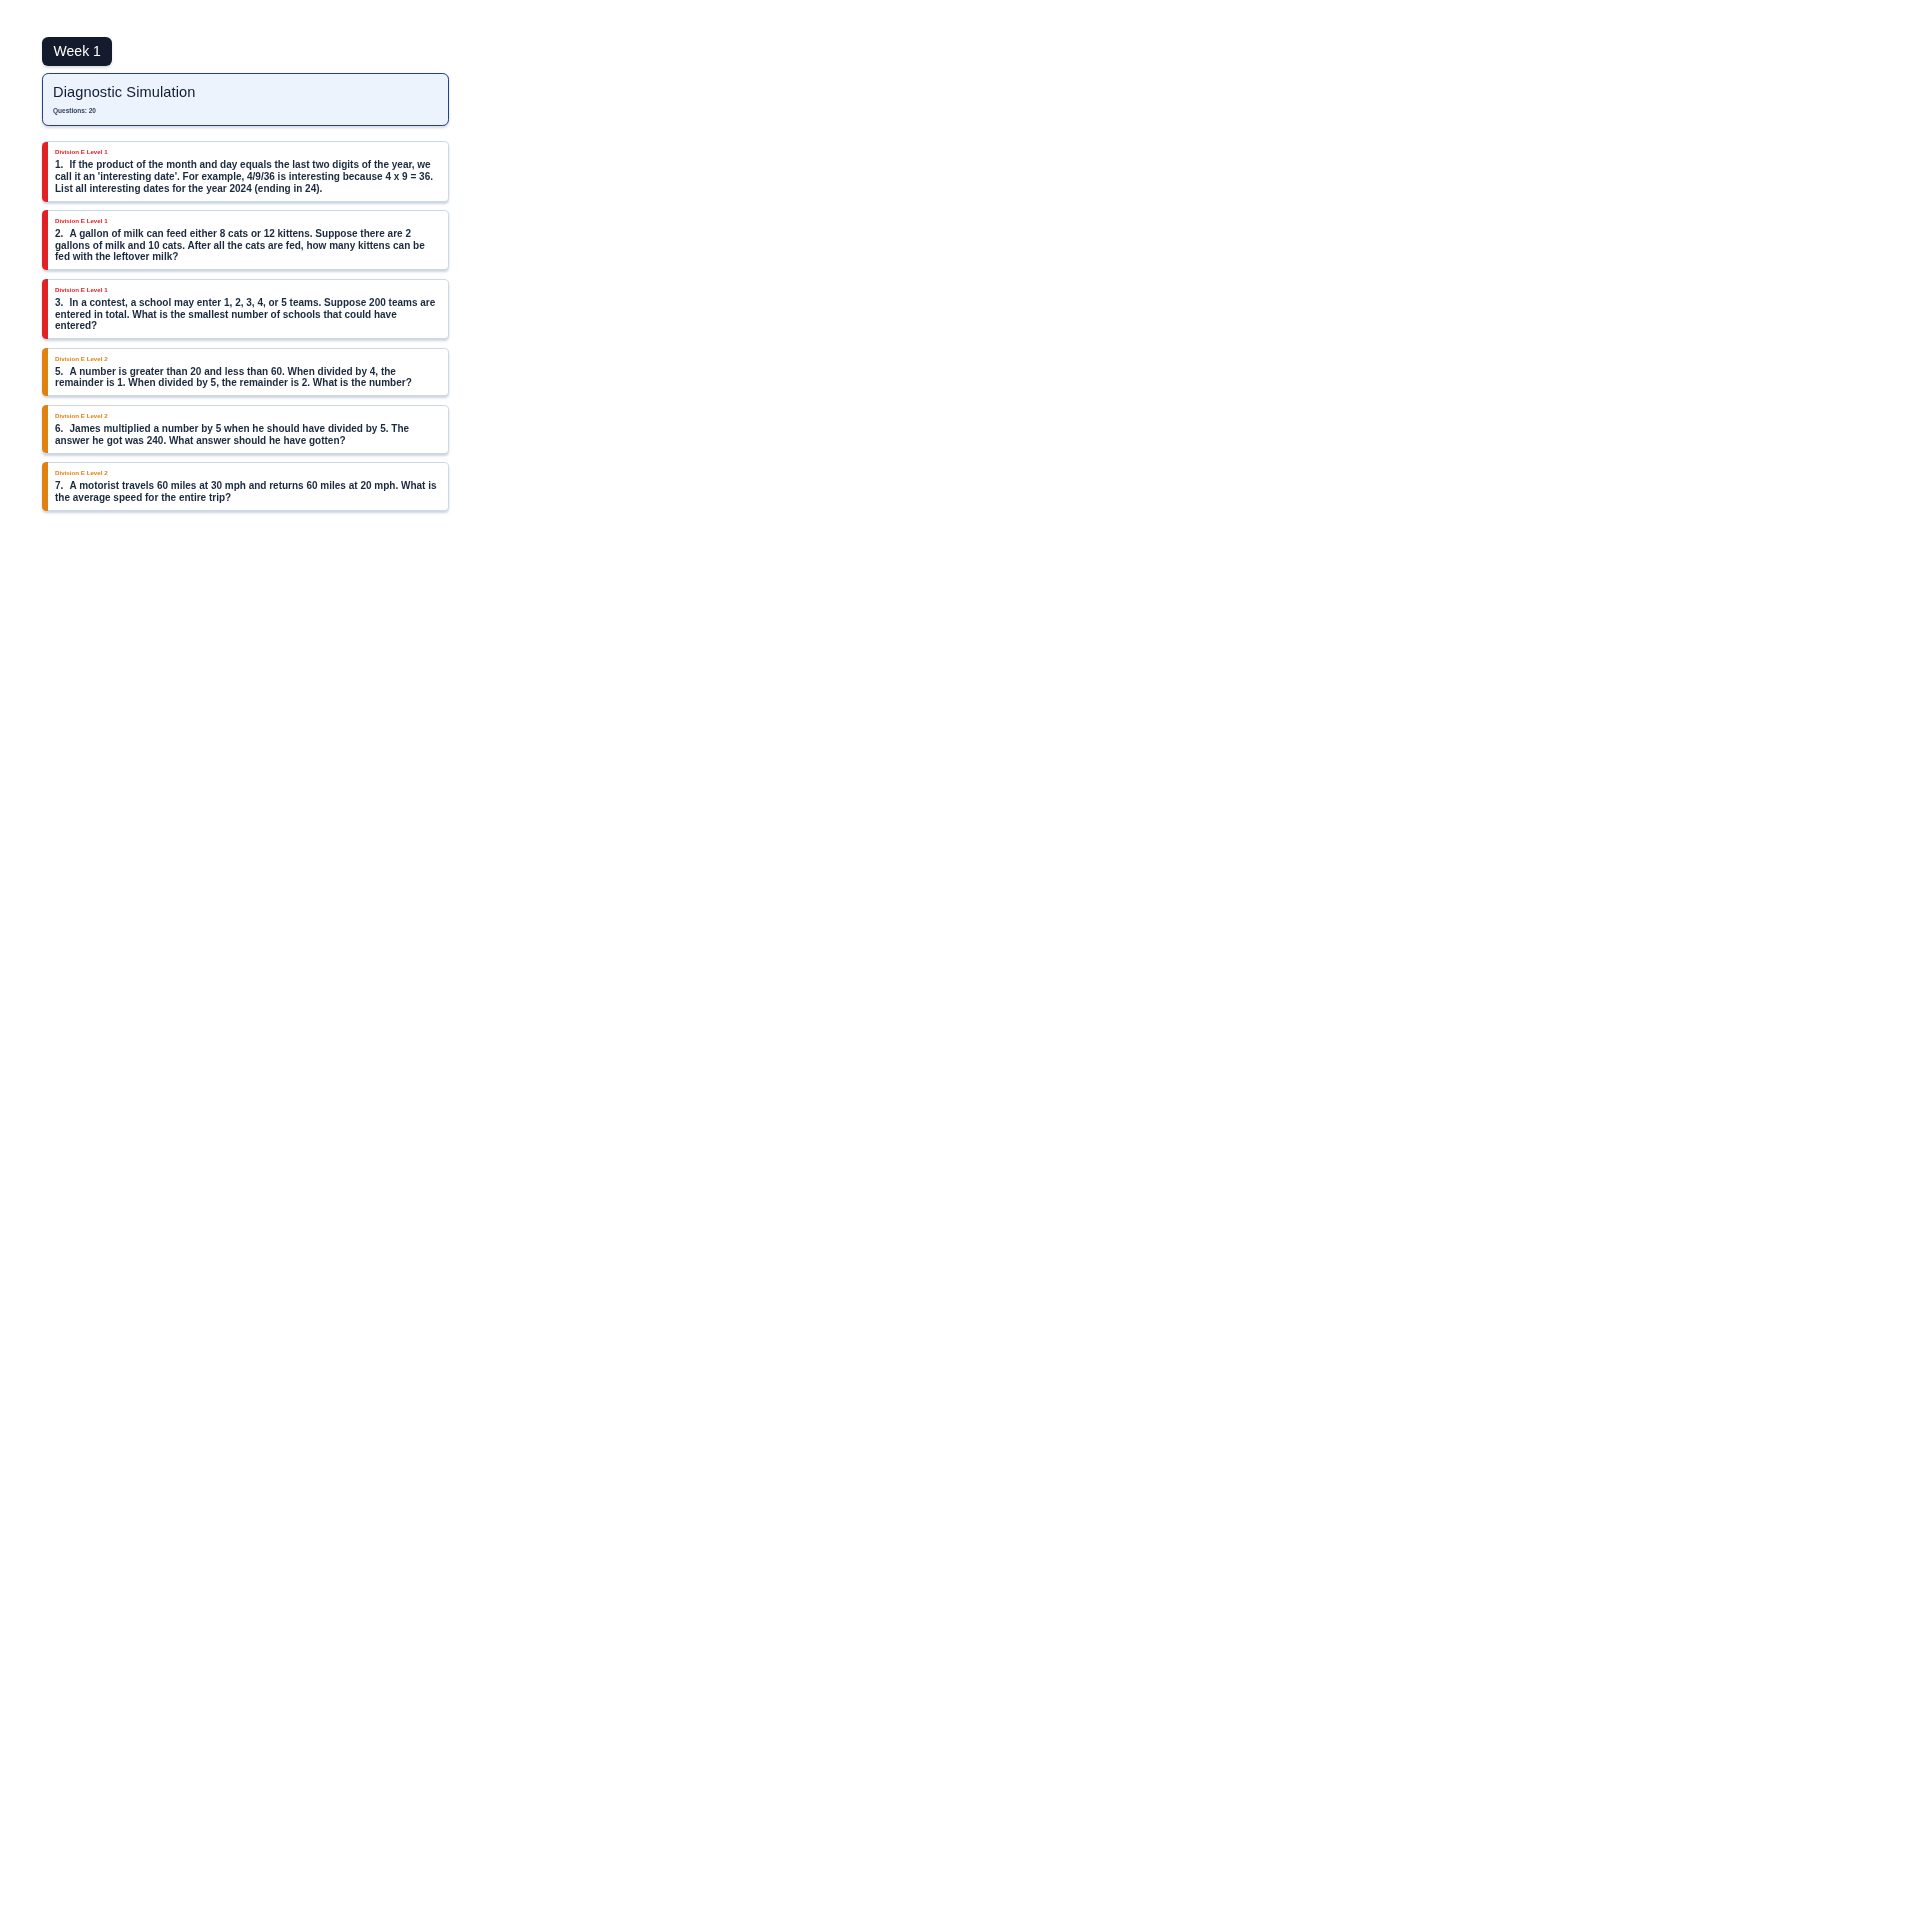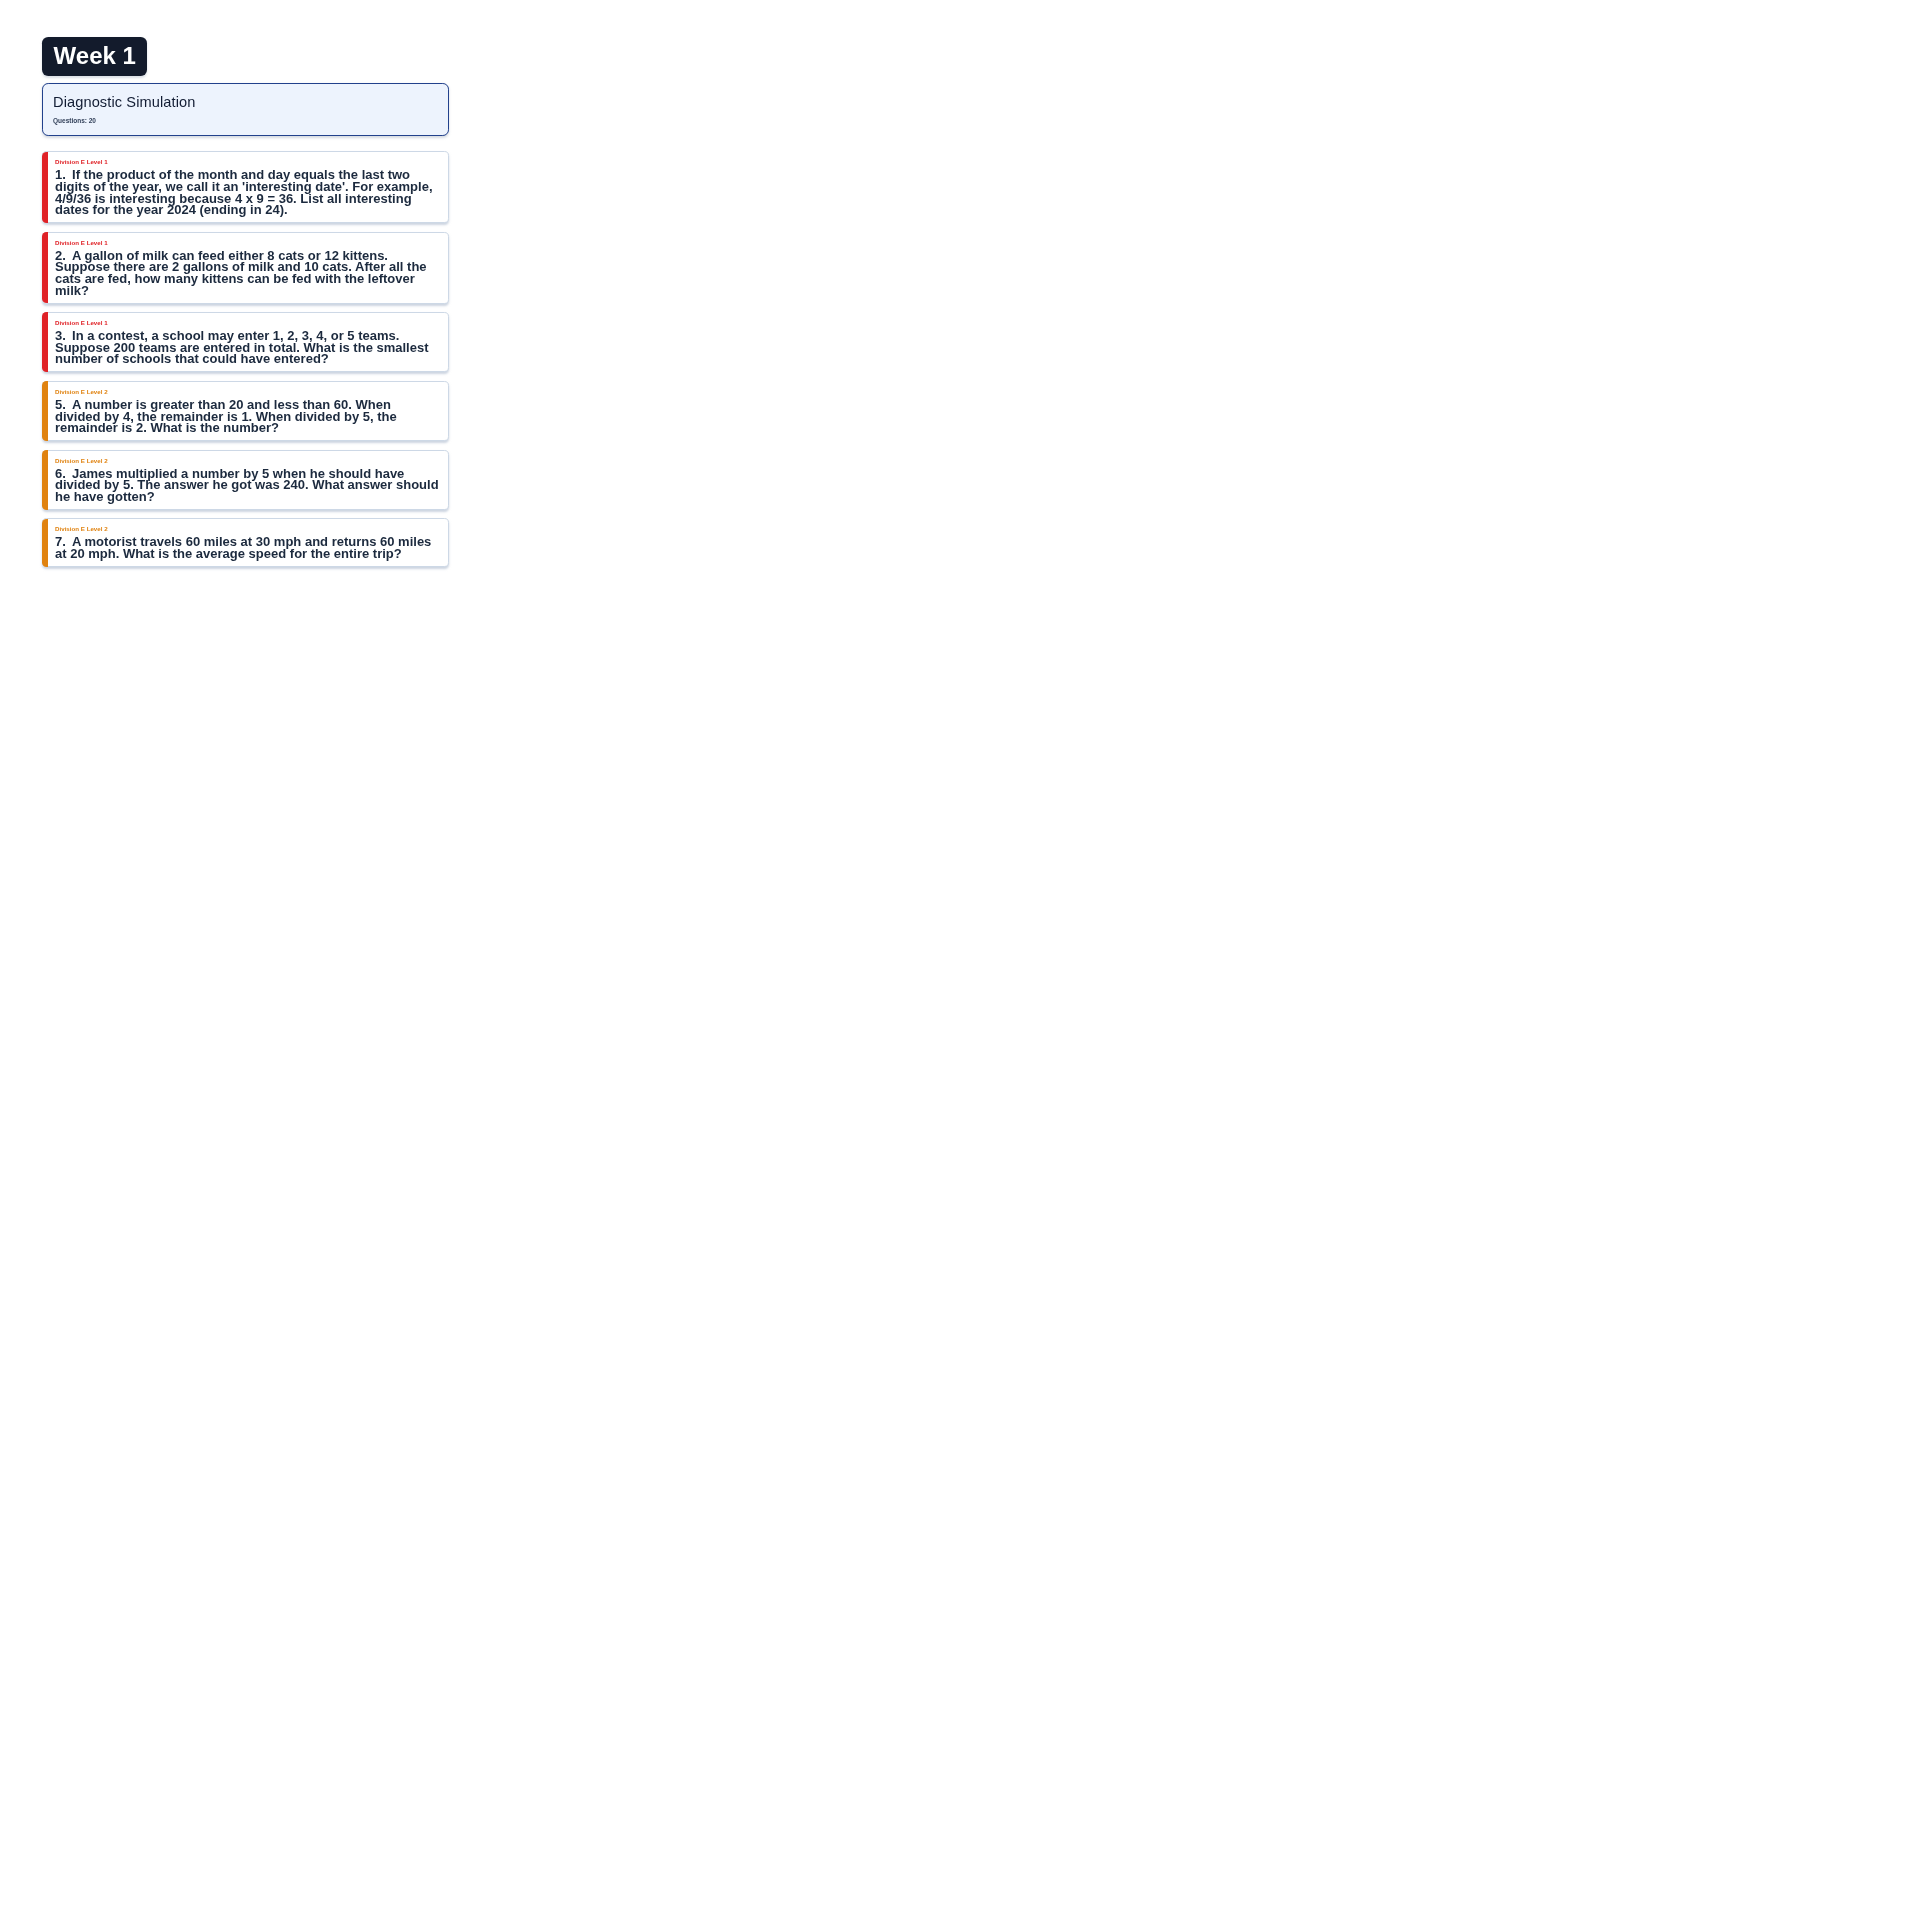--- a/index.html
+++ b/index.html
@@ -23,22 +23,22 @@
   }
   .page{
     width:491px;
     height:636px;
     padding:37px 42px 0 42px;
   }
   .badge{
     display:inline-block;
     background:var(--badge-bg);
     color:#ffffff;
-    font-size:24px;
-    font-weight:700;
+    font-size:14px;
+    font-weight:400;
     line-height:1;
     padding:7.3px 11.6px 7.7px 11.6px;
     border-radius:6.2px;
     box-shadow:0 1.5px 2.3px rgba(150,163,180,0.35);
   }
   .header-card{
     margin-top:7px;
     background:var(--header-bg);
     border:1.2px solid var(--header-border);
     border-radius:6.2px;
@@ -83,21 +83,21 @@
   .level1 .qlabel{color:var(--level1);}
   .level2 .qlabel{color:var(--level2);}
   .qlabel{
     display:block;
     font-size:6.2px;
     font-weight:700;
     margin:0 0 4.2px 0;
   }
   .qtextline{
     margin:0;
-    font-size:13px;
+    font-size:10px;
     line-height:11.6px;
     font-weight:700;
     color:var(--text);
   }
   .qnum{margin-right:6.2px;}
 </style>
 </head>
 <body>
 
 <div class="page">

